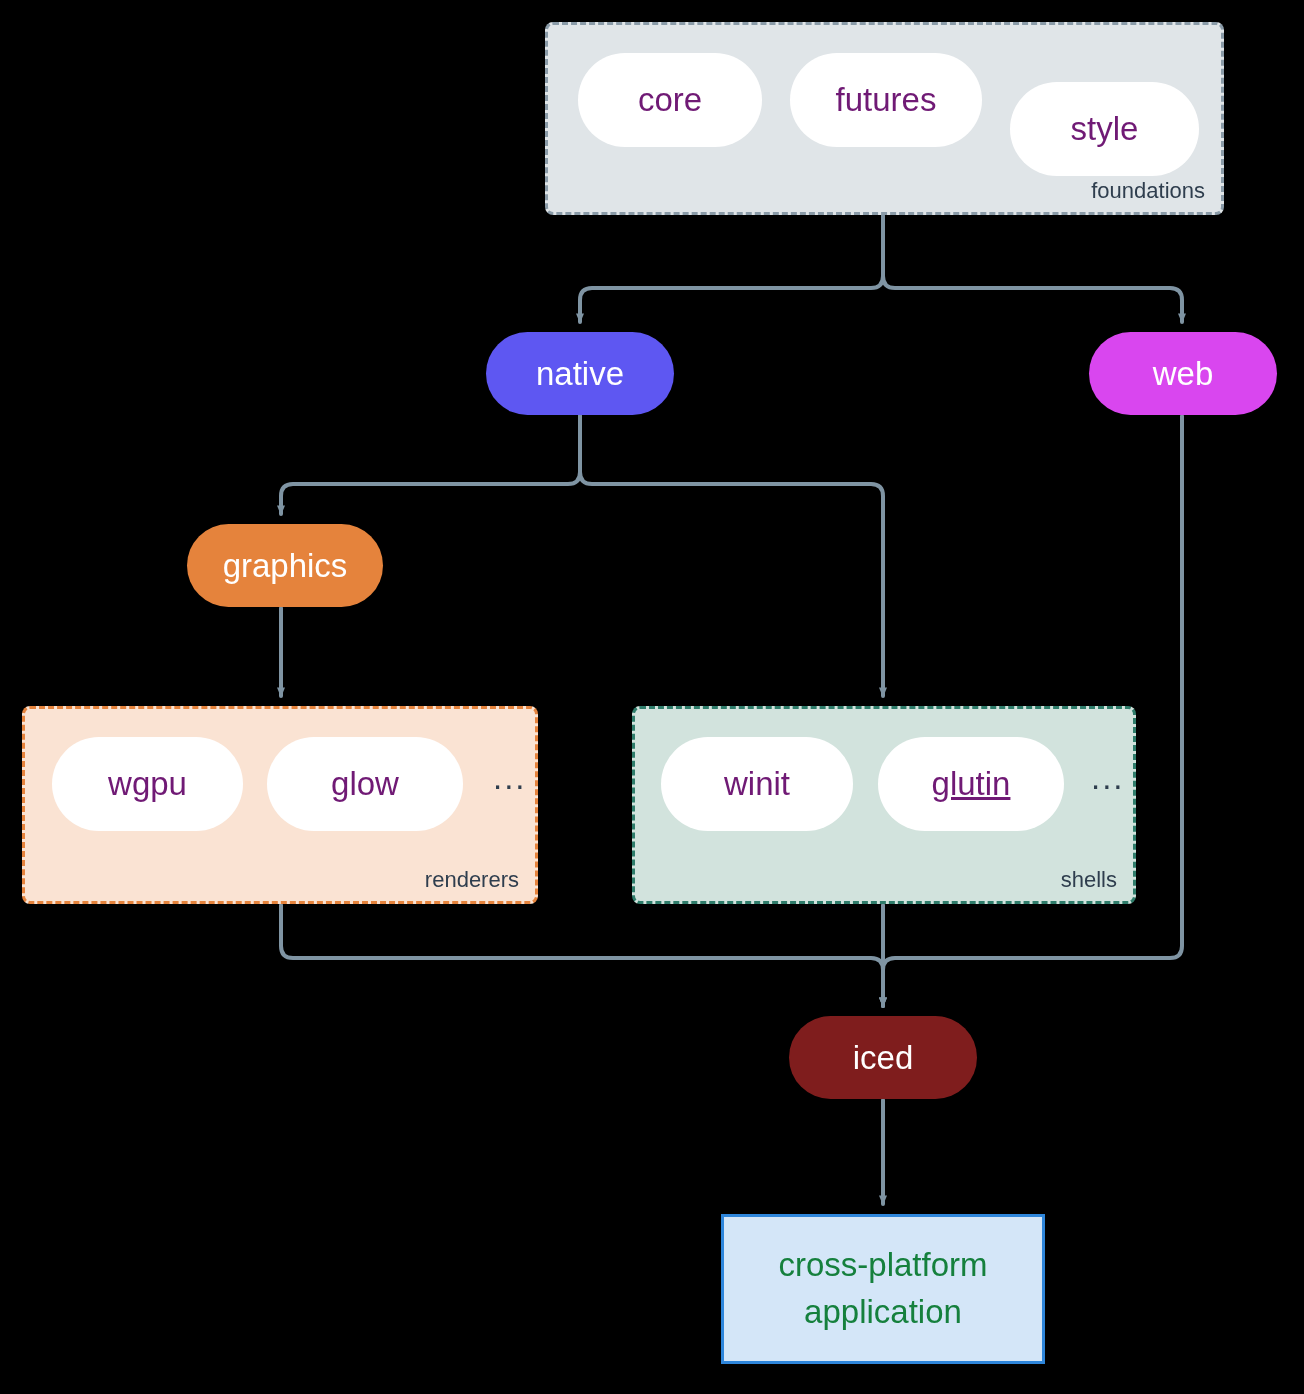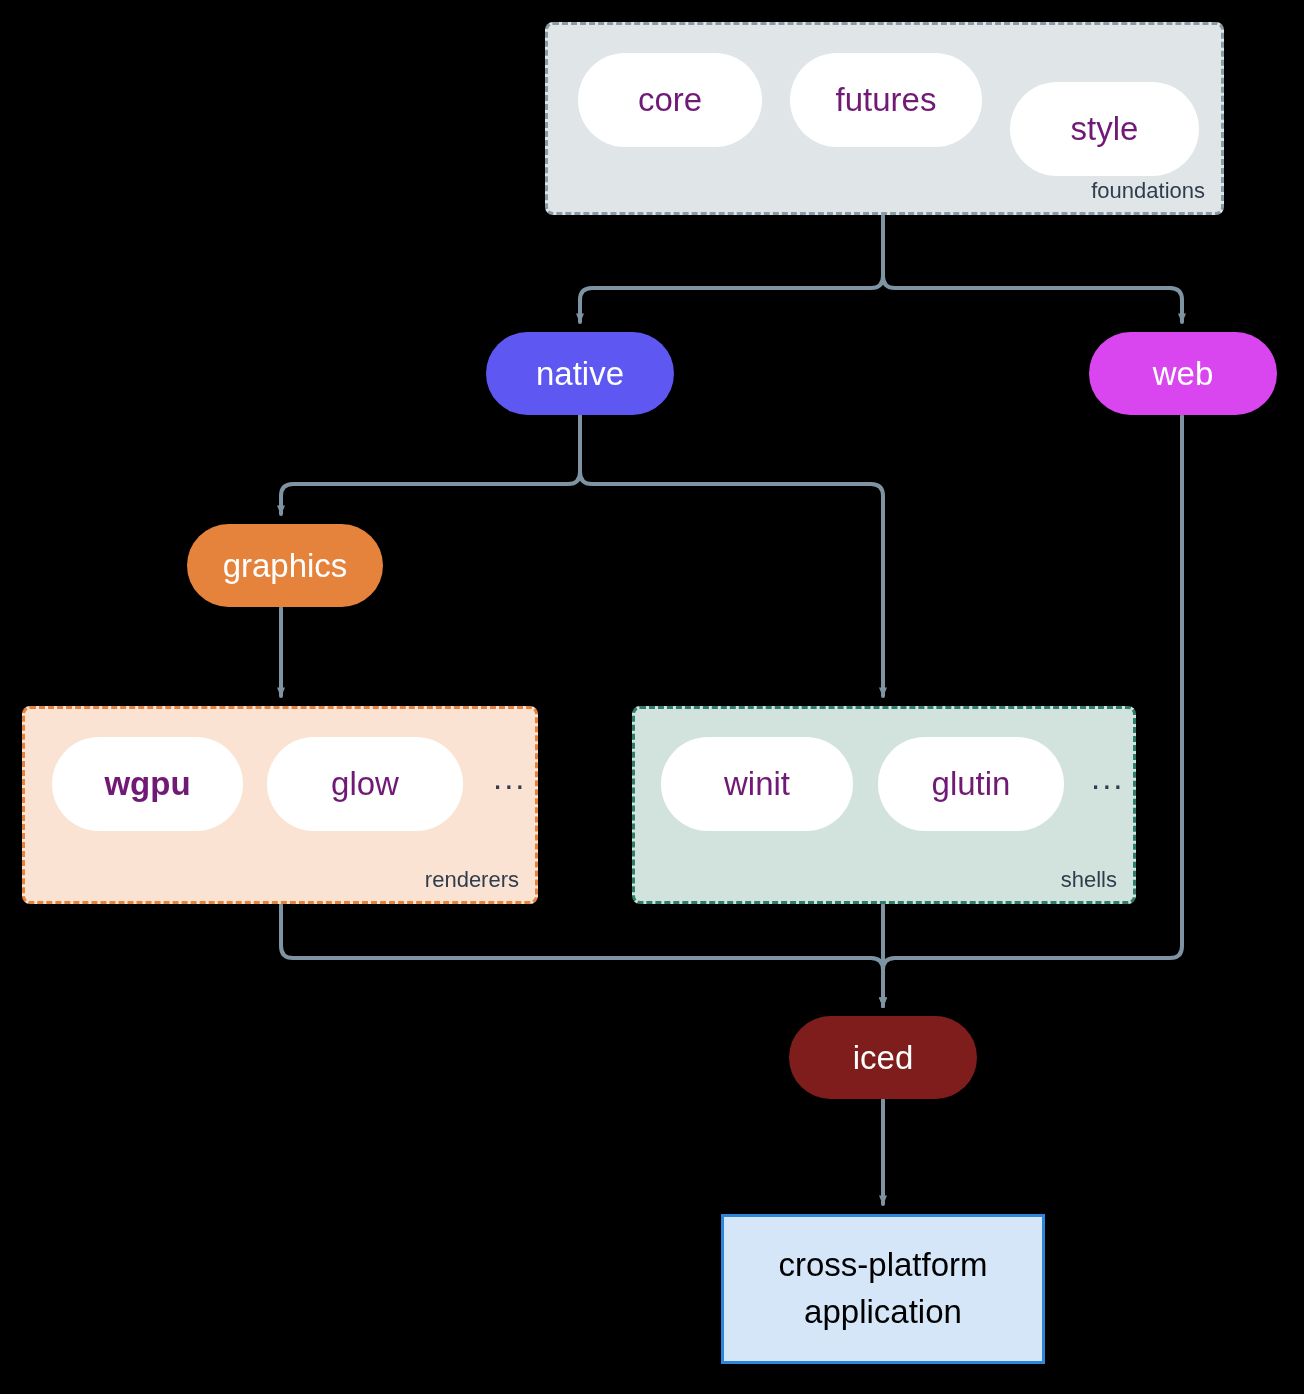--- a/index.html
+++ b/index.html
@@ -88,27 +88,27 @@
     line-height: 1;
     padding-bottom: 12px;
   }
 
   
   #pill-core     { position: absolute; left: 30px;  top: 28px; width: 184px; }
   #pill-futures  { position: absolute; left: 242px; top: 28px; width: 192px; }
   #pill-style    { position: absolute; left: 462px; top: 28px; width: 189px; margin-top: 29px; }
 
   
-  #pill-wgpu     { position: absolute; left: 27px;  top: 28px; width: 191px; font-weight: bold; }
+  #pill-wgpu     { position: absolute; left: 27px;  top: 28px; width: 191px; }
   #pill-glow     { position: absolute; left: 242px; top: 28px; width: 196px; }
   #ellipsis-renderers { position: absolute; left: 468px; top: 52px; }
 
   
   #pill-winit    { position: absolute; left: 26px;  top: 28px; width: 192px; }
-  #pill-glutin   { position: absolute; left: 243px; top: 28px; width: 186px; }
+  #pill-glutin   { position: absolute; left: 243px; top: 28px; width: 186px; text-decoration: underline; }
   #ellipsis-shells { position: absolute; left: 456px; top: 52px; }
 
   
   .node-stadium {
     position: absolute;
     box-sizing: border-box;
     border-radius: 60px;
     display: flex;
     align-items: center;
     justify-content: center;
@@ -152,21 +152,21 @@
     left: 721px;
     top: 1214px;
     width: 324px;
     height: 150px;
     background: #D4E6F8;
     border: 3px solid #2E86DB;
     display: flex;
     flex-direction: column;
     align-items: center;
     justify-content: center;
-    color: #000000;
+    color: #15803d;
     font-size: 33px;
     line-height: 1.42;
     text-align: center;
   }
 </style>
 </head>
 <body>
 
 <div id="diagram-root">
 

